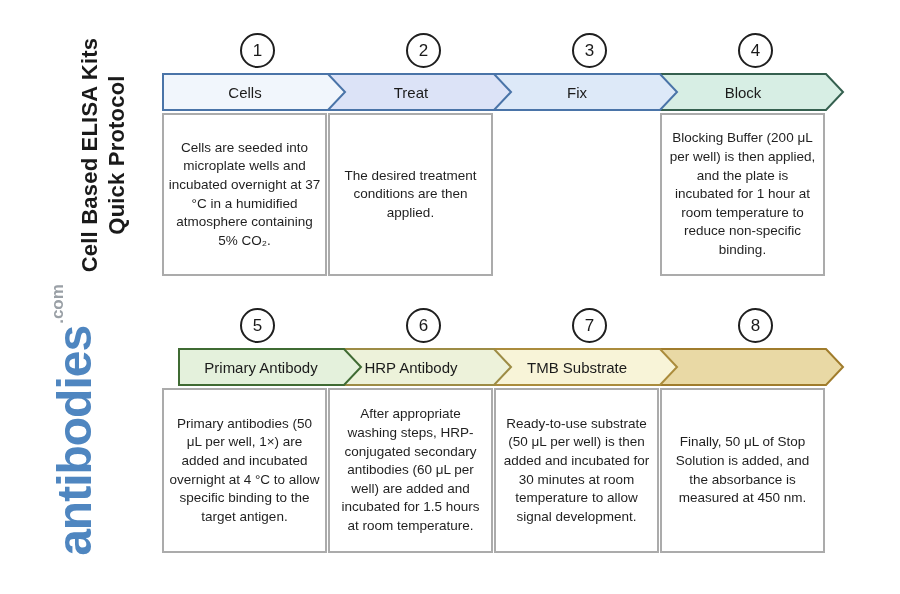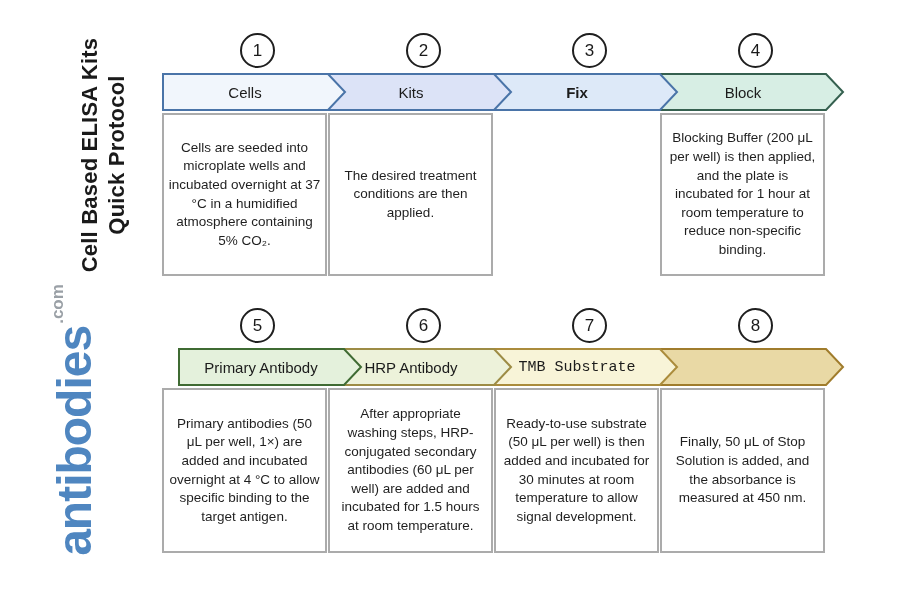--- a/index.html
+++ b/index.html
@@ -88,32 +88,32 @@
   </div>
 
   <div class="step row1" style="left: 328px;">
     <div class="circle">
       <span class="num">2</span>
     </div>
     <div class="arrow-wrap" style="z-index: 9;">
       <svg width="186" height="38" viewBox="0 0 186 38">
         <polygon points="1,1 166,1 183,19 166,37 1,37" stroke-width="2" fill="#dce3f7" stroke="#4a74a8"></polygon>
       </svg>
-      <div class="arrow-label">Kits</div>
+      <div class="arrow-label">Treat</div>
     </div>
     <div class="desc">
       <p class="desc-text">The desired treatment conditions are then applied.</p>
     </div>
   </div>
 
   <div class="step row1" style="left: 494px;">
     <div class="circle">
       <span class="num">3</span>
     </div>
-    <div class="arrow-wrap" style="z-index: 8; font-weight: bold;">
+    <div class="arrow-wrap" style="z-index: 8;">
       <svg width="186" height="38" viewBox="0 0 186 38">
         <polygon points="1,1 166,1 183,19 166,37 1,37" stroke-width="2" fill="#dde9f8" stroke="#4a74a8"></polygon>
       </svg>
       <div class="arrow-label">Fix</div>
     </div>
   </div>
 
   <div class="step row1" style="left: 660px;">
     <div class="circle">
       <span class="num">4</span>
@@ -156,21 +156,21 @@
     </div>
     <div class="desc">
       <p class="desc-text">After appropriate washing steps, HRP-conjugated secondary antibodies (60 μL per well) are added and incubated for 1.5 hours at room temperature.</p>
     </div>
   </div>
 
   <div class="step row2" style="left: 494px;">
     <div class="circle">
       <span class="num">7</span>
     </div>
-    <div class="arrow-wrap" style="z-index: 8; font-family: Liberation Mono, monospace;">
+    <div class="arrow-wrap" style="z-index: 8;">
       <svg width="186" height="38" viewBox="0 0 186 38">
         <polygon points="1,1 166,1 183,19 166,37 1,37" stroke-width="2" fill="#f8f4d8" stroke="#ab8c3c"></polygon>
       </svg>
       <div class="arrow-label">TMB Substrate</div>
     </div>
     <div class="desc">
       <p class="desc-text">Ready-to-use substrate (50 μL per well) is then added and incubated for 30 minutes at room temperature to allow signal development.</p>
     </div>
   </div>
 

